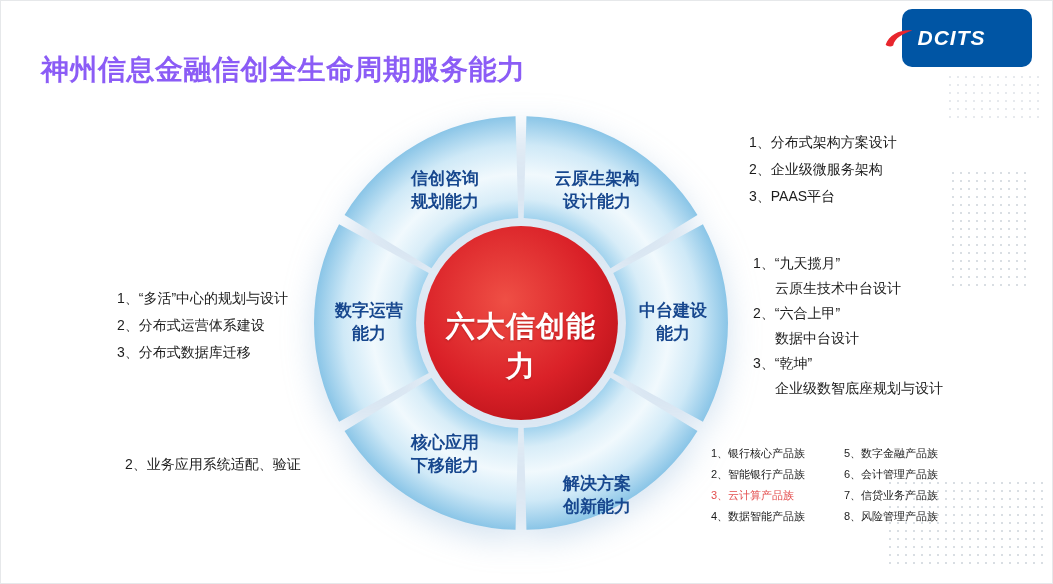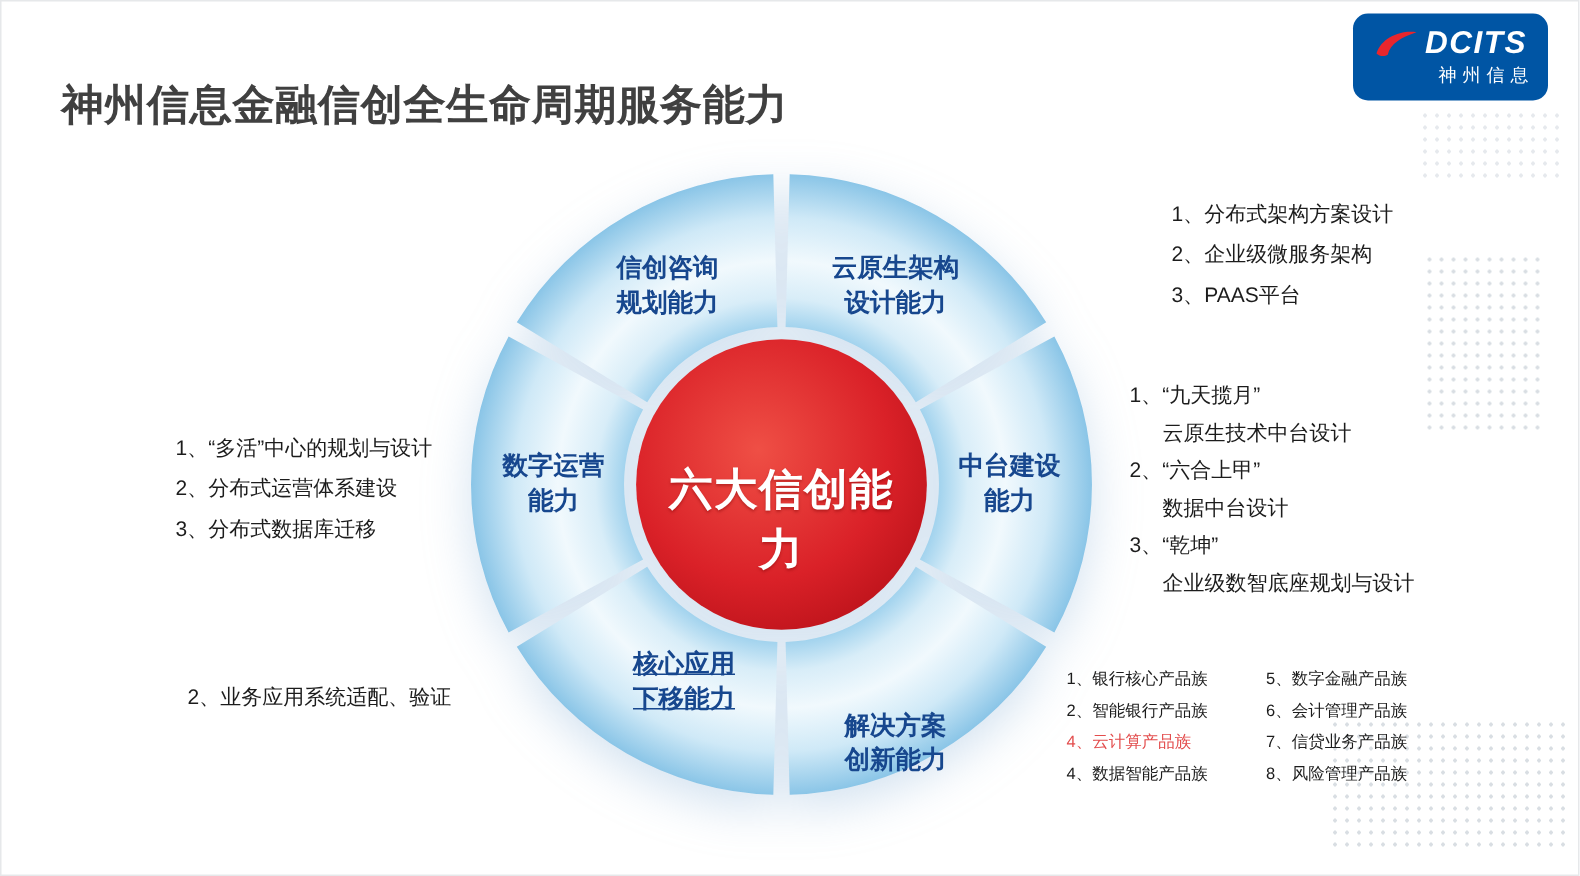--- a/index.html
+++ b/index.html
@@ -4,26 +4,26 @@
 <style>
   * { margin:0; padding:0; box-sizing:border-box; }
   html,body { background:#f2f3f5; }
   body { font-family:"Liberation Sans", sans-serif; }
   .slide {
     position:relative; width:1053px; height:584px; background:#ffffff;
     border:1px solid #e6e8ea; overflow:hidden;
   }
   .title {
     position:absolute; left:40px; top:50px; font-size:28px; font-weight:800;
-    color:#404040; letter-spacing:0.5px;
+    color:#8b5cf6; letter-spacing:0.5px;
   }
   
   .logo {
     position:absolute; right:20px; top:8px; width:130px; height:58px;
-    background:#0055a4; border-radius:10px; display:flex; flex-direction:column;
+    background:#0055a4; border-radius:10px; display:flex; flex-direction:row;
     align-items:center; justify-content:center; gap:1px;
   }
   .logo-row { display:flex; align-items:center; gap:4px; }
   .swoosh { width:30px; height:20px; }
   .logo-brand { color:#fff; font-weight:700; font-style:italic; font-size:21px; letter-spacing:1px; }
   .logo-company { color:#fff; font-size:12px; letter-spacing:4px;margin-left:48px; }
   
   .dots {
     position:absolute;
     background-image: radial-gradient(circle, #ccd3da 1.1px, rgba(255,255,255,0) 1.3px);
@@ -43,27 +43,27 @@
     text-shadow:0 1px 2px rgba(120,0,0,.4);
   }
   .seg-label {
     position:absolute; width:130px; text-align:center; font-size:17px; font-weight:700;
     color:#17478e; line-height:1.35; white-space:pre-line;
   }
   #seg-consulting { left:379px; top:167px; }
   #seg-cloud      { left:531px; top:167px; }
   #seg-middle     { left:607px; top:299px; }
   #seg-solution   { left:531px; top:431px;margin-top:41px; }
-  #seg-core       { left:390px; top:431px;text-decoration:underline; }
+  #seg-core       { left:379px; top:431px; }
   #seg-digital    { left:303px; top:299px; }
   
   .list { position:absolute; font-size:14px; color:#1c1c1c; }
   .list .li { line-height:27px; white-space:nowrap; }
   #list-consulting { left:124px; top:128px; }
-  #list-cloud      { left:748px; top:128px;margin-left:32px; }
+  #list-cloud      { left:748px; top:128px; }
   #list-digital    { left:116px; top:284px; }
   #list-core       { left:124px; top:450px; }
   #list-middle     { left:752px; top:250px; }
   #list-middle .li { line-height:25px; }
   #list-middle .sub { padding-left:22px; }
   .sol .li { line-height:21px; font-size:11px; }
   #list-sol-1 { left:710px; top:442px; }
   #list-sol-2 { left:843px; top:442px; }
   .hl { color:#e34d4d; }
 </style>
@@ -149,21 +149,21 @@
     <div class="li">3、分布式数据库迁移</div>
   </div>
 
   <div class="list" id="list-core">
     <div class="li">2、业务应用系统适配、验证</div>
   </div>
 
   <div class="list sol" id="list-sol-1">
     <div class="li">1、银行核心产品族</div>
     <div class="li">2、智能银行产品族</div>
-    <div class="li hl">4、云计算产品族</div>
+    <div class="li hl">3、云计算产品族</div>
     <div class="li">4、数据智能产品族</div>
   </div>
 
   <div class="list sol" id="list-sol-2">
     <div class="li">5、数字金融产品族</div>
     <div class="li">6、会计管理产品族</div>
     <div class="li">7、信贷业务产品族</div>
     <div class="li">8、风险管理产品族</div>
   </div>
 

